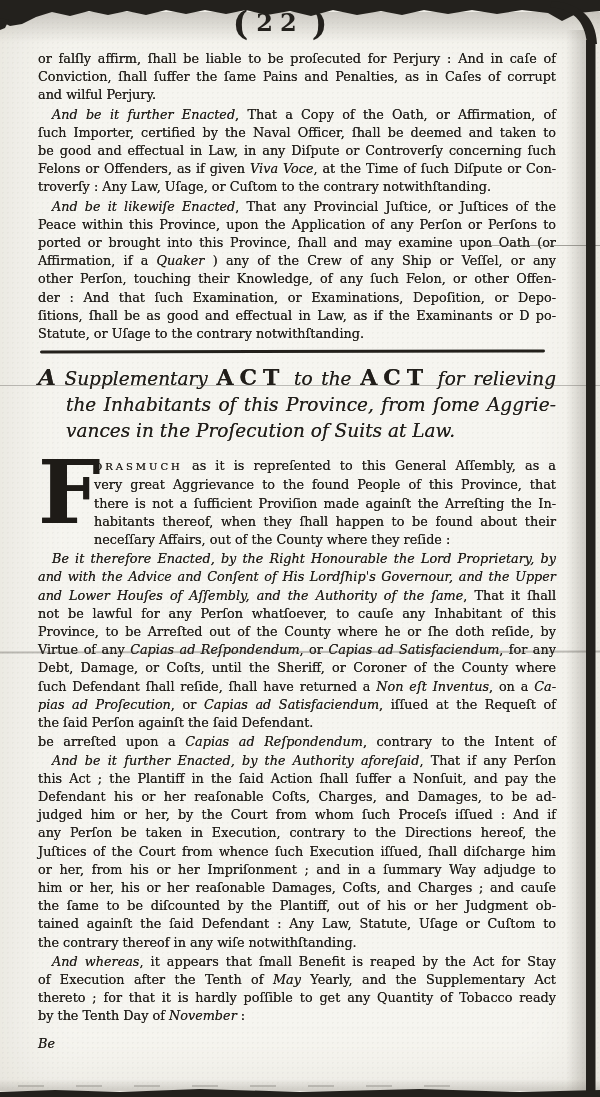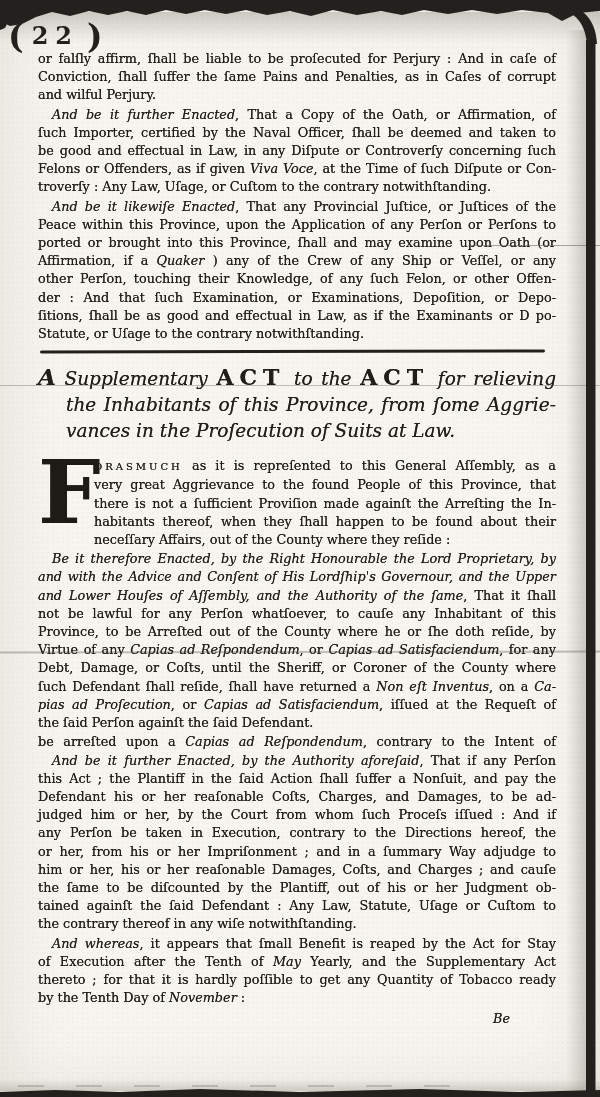--- a/index.html
+++ b/index.html
@@ -22,21 +22,21 @@
   .bottom-wash{position:absolute;bottom:6px;left:0;right:0;height:12px;z-index:1;
     background:linear-gradient(to top, rgba(110,105,98,0.25), rgba(110,105,98,0));}
   .scratch{position:absolute;z-index:5;}
   .scratch-1{top:245px;left:468px;right:0;height:1px;background:rgba(95,92,86,0.55);}
   .scratch-2{top:651px;left:0;right:0;height:2px;background:rgba(75,72,66,0.32);transform:rotate(-0.08deg);}
   .scratch-3{top:385px;left:0;right:0;height:1px;background:rgba(95,92,86,0.38);}
   .smudge-row{top:1085px;left:18px;width:450px;height:2px;opacity:.5;
     background:repeating-linear-gradient(90deg, rgba(95,92,86,.55) 0 26px, transparent 26px 58px);}
 
   .page-number{
-    position:absolute;top:17px;left:0;width:560px;text-align:left;z-index:2;
+    position:absolute;top:4px;left:0;width:560px;text-align:center;z-index:2;
     color:#23211d;
   }
   .page-number .paren{font-size:33px;font-weight:600;vertical-align:-4px;padding:0 8px;}
   .page-number .num{font-size:24px;font-weight:700;letter-spacing:7px;}
 
   .text-column{
     position:absolute;left:38px;top:50px;width:518px;z-index:2;
     font-size:12.8px;line-height:18.2px;
     text-shadow:0 0 0.6px rgba(33,30,26,0.85);
   }
@@ -54,21 +54,21 @@
 
   .heading{margin:0 0 13px 0;}
   .heading .pline{font-size:18.5px;line-height:26px;font-style:italic;font-weight:500;}
   .heading .pline.h2{padding-left:28px;}
 
   .dropcap{
     float:left;width:50px;height:71px;overflow:visible;
     font-size:88px;line-height:64px;font-weight:600;color:#1e1b17;
     margin:3px 6px 0 0;text-align:center;
   }
-  .catchword{margin-top:3px;text-align:right;padding-right:46px;font-style:italic;}
+  .catchword{margin-top:9px;text-align:left;padding-right:46px;font-style:italic;}
 </style>
 </head>
 <body>
 
 <div class="page">
 
   <div class="top-wash"></div>
   <div class="gutter-shade"></div>
   <div class="bottom-wash"></div>
 
@@ -128,20 +128,21 @@
         <div class="pline"><span class="seg-i">pias ad Proſecution</span><span class="seg-r">, or </span><span class="seg-i">Capias ad Satisfaciendum</span><span class="seg-r">, iſſued at the Requeſt of</span></div>
         <div class="pline last"><span class="seg-r">the ſaid Perſon againſt the ſaid Defendant.</span></div>
       </div>
       <div class="para">
         <div class="pline"><span class="seg-r">be arreſted upon a </span><span class="seg-i">Capias ad Reſpondendum</span><span class="seg-r">, contrary to the Intent of</span></div>
         <div class="pline fl-indent"><span class="seg-i">And be it further Enacted, by the Authority aforeſaid</span><span class="seg-r">, That if any Perſon</span></div>
         <div class="pline"><span class="seg-r">this Act ; the Plantiff in the ſaid Action ſhall ſuffer a Nonſuit, and pay the</span></div>
         <div class="pline"><span class="seg-r">Defendant his or her reaſonable Coſts, Charges, and Damages, to be ad-</span></div>
         <div class="pline"><span class="seg-r">judged him or her, by the Court from whom ſuch Proceſs iſſued : And if</span></div>
         <div class="pline"><span class="seg-r">any Perſon be taken in Execution, contrary to the Directions hereof, the</span></div>
+        <div class="pline"><span class="seg-r">Juſtices of the Court from whence ſuch Execution iſſued, ſhall diſcharge him</span></div>
         <div class="pline"><span class="seg-r">or her, from his or her Impriſonment ; and in a ſummary Way adjudge to</span></div>
         <div class="pline"><span class="seg-r">him or her, his or her reaſonable Damages, Coſts, and Charges ; and cauſe</span></div>
         <div class="pline"><span class="seg-r">the ſame to be diſcounted by the Plantiff, out of his or her Judgment ob-</span></div>
         <div class="pline"><span class="seg-r">tained againſt the ſaid Defendant : Any Law, Statute, Uſage or Cuſtom to</span></div>
         <div class="pline last"><span class="seg-r">the contrary thereof in any wiſe notwithſtanding.</span></div>
       </div>
       <div class="para">
         <div class="pline fl-indent"><span class="seg-i">And whereas</span><span class="seg-r">, it appears that ſmall Benefit is reaped by the Act for Stay</span></div>
         <div class="pline"><span class="seg-r">of Execution after the Tenth of </span><span class="seg-i">May</span><span class="seg-r"> Yearly, and the Supplementary Act</span></div>
         <div class="pline"><span class="seg-r">thereto ; for that it is hardly poſſible to get any Quantity of Tobacco ready</span></div>

